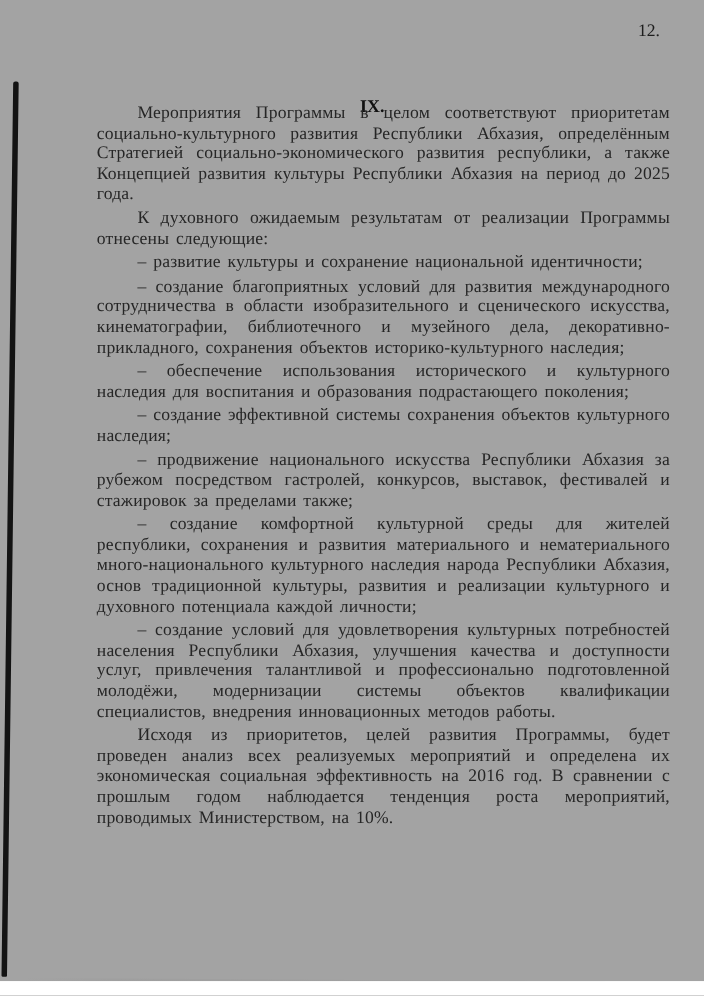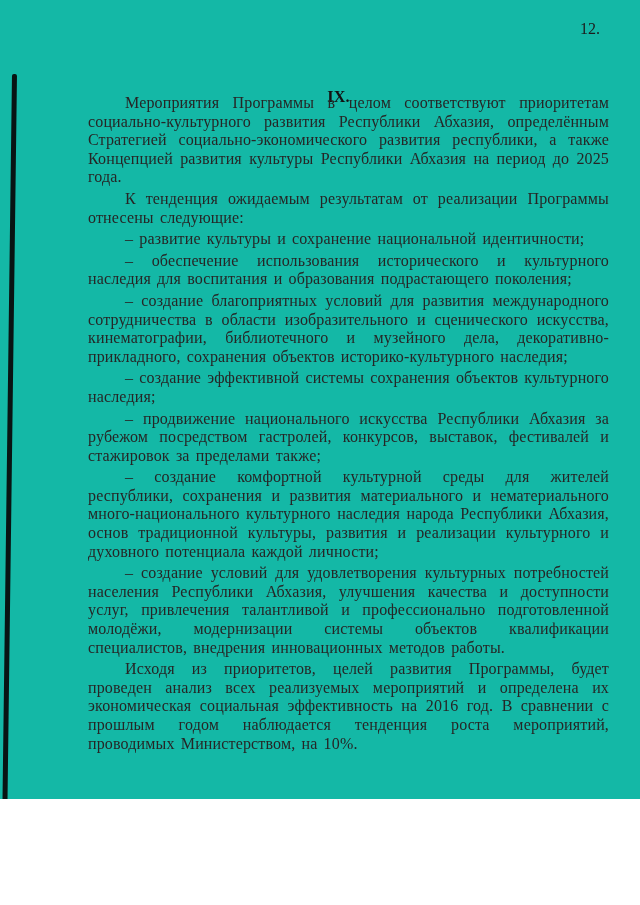--- a/index.html
+++ b/index.html
@@ -3,22 +3,22 @@
 <meta charset="utf-8">
 <style>
   html, body {
     margin: 0;
     padding: 0;
     background: #ffffff;
   }
   .page {
     position: relative;
     width: 640px;
-    height: 799px;
-    background: #14b8a6;
+    height: 892px;
+    background: #a3a3a3;
     overflow: hidden;
     font-family: "Liberation Serif", "DejaVu Serif", serif;
     color: #262626;
   }
   
   .left-stripe {
     position: absolute;
     left: 12px;
     top: 74px;
     width: 5px;
@@ -111,24 +111,24 @@
   <div class="bottom-dark-wedge"></div>
 
   <div class="page-number">12.</div>
 
   <div class="heading">
     <span class="numeral">IX.</span>
   </div>
 
   <div class="body-text">
     <p>Мероприятия Программы в целом соответствуют приоритетам социально-культурного развития Республики Абхазия, определённым Стратегией социально-экономического развития республики, а также Концепцией развития культуры Республики Абхазия на период до 2025 года.</p>
-    <p>К тенденция ожидаемым результатам от реализации Программы отнесены следующие:</p>
+    <p>К духовного ожидаемым результатам от реализации Программы отнесены следующие:</p>
     <p>– развитие культуры и сохранение национальной идентичности;</p>
+    <p>– создание благоприятных условий для развития международного сотрудничества в области изобразительного и сценического искусства, кинематографии, библиотечного и музейного дела, декоративно-прикладного, сохранения объектов историко-культурного наследия;</p>
     <p>– обеспечение использования исторического и культурного наследия для воспитания и образования подрастающего поколения;</p>
-    <p>– создание благоприятных условий для развития международного сотрудничества в области изобразительного и сценического искусства, кинематографии, библиотечного и музейного дела, декоративно-прикладного, сохранения объектов историко-культурного наследия;</p>
     <p>– создание эффективной системы сохранения объектов культурного наследия;</p>
     <p>– продвижение национального искусства Республики Абхазия за рубежом посредством гастролей, конкурсов, выставок, фестивалей и стажировок за пределами также;</p>
     <p>– создание комфортной культурной среды для жителей республики, сохранения и развития материального и нематериального много-национального культурного наследия народа Республики Абхазия, основ традиционной культуры, развития и реализации культурного и духовного потенциала каждой личности;</p>
     <p>– создание условий для удовлетворения культурных потребностей населения Республики Абхазия, улучшения качества и доступности услуг, привлечения талантливой и профессионально подготовленной молодёжи, модернизации системы объектов квалификации специалистов, внедрения инновационных методов работы.</p>
     <p>Исходя из приоритетов, целей развития Программы, будет проведен анализ всех реализуемых мероприятий и определена их экономическая социальная эффективность на 2016 год. В сравнении с прошлым годом наблюдается тенденция роста мероприятий, проводимых Министерством, на 10%.</p>
   </div>
 
 </div>
 
 </body></html>

